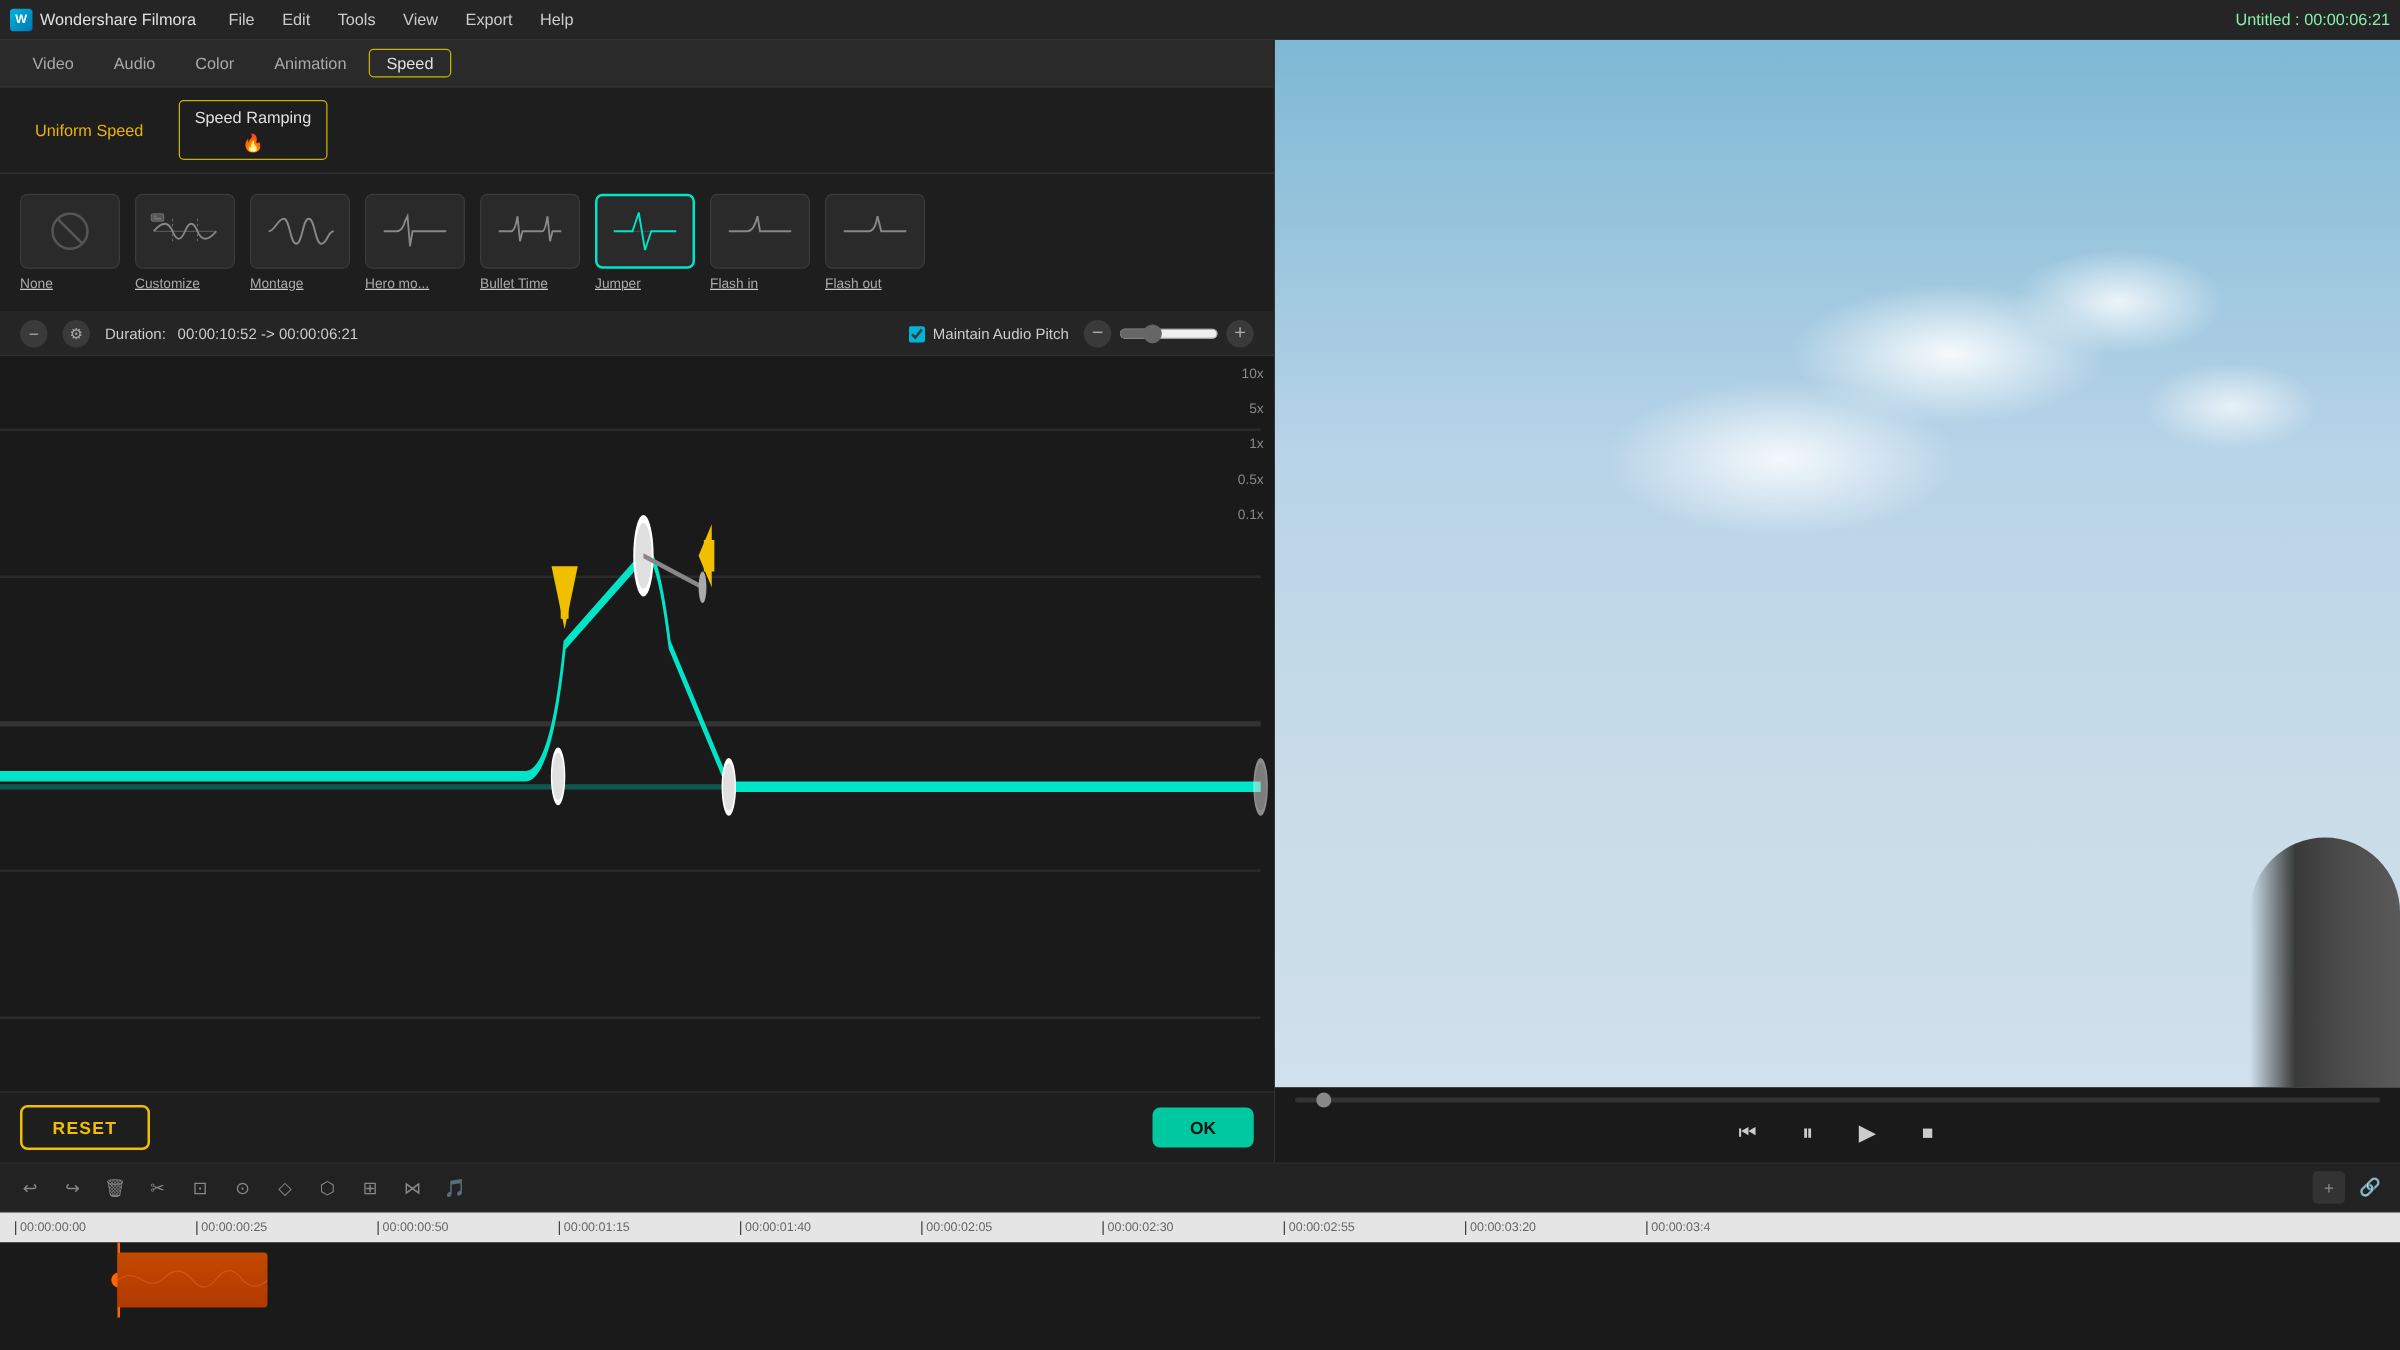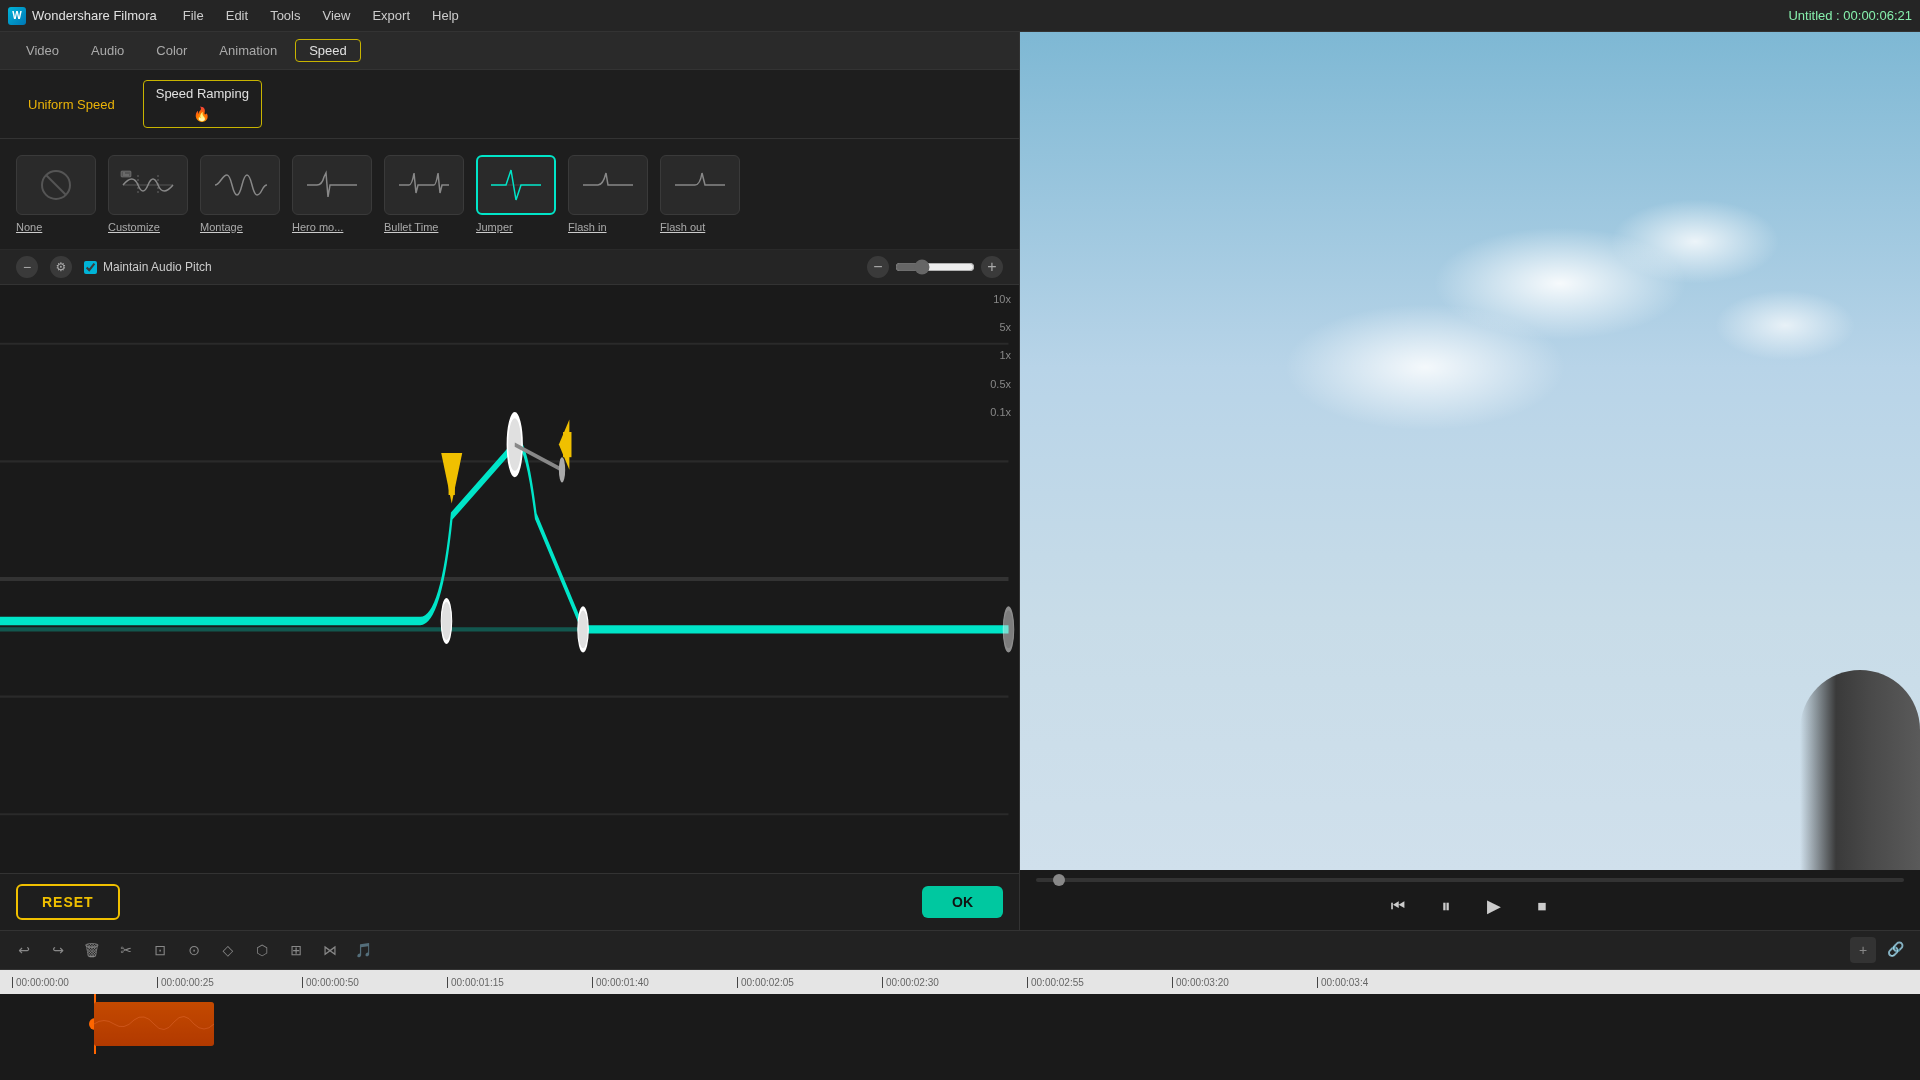--- a/index.html
+++ b/index.html
@@ -565,20 +565,24 @@
           </svg>
         </div>
         <span class="preset-label">Flash out</span>
       </div>
 
     </div>
 
     <div class="duration-bar">
       <button class="duration-btn">−</button>
       <button class="duration-btn" style="font-size:12px;">⚙</button>
+      <span class="duration-text">
+        <span>Duration:</span>
+        <span style="margin-left:6px;">00:00:10:52 -&gt; 00:00:06:21</span>
+      </span>
       <label class="checkbox-label">
         <input type="checkbox" checked="" style="">
         <span>Maintain Audio Pitch</span>
       </label>
       <div class="zoom-controls">
         <button class="zoom-btn">−</button>
         <input type="range" class="zoom-slider" min="0" max="100" value="30" style="">
         <button class="zoom-btn">+</button>
       </div>
     </div>

